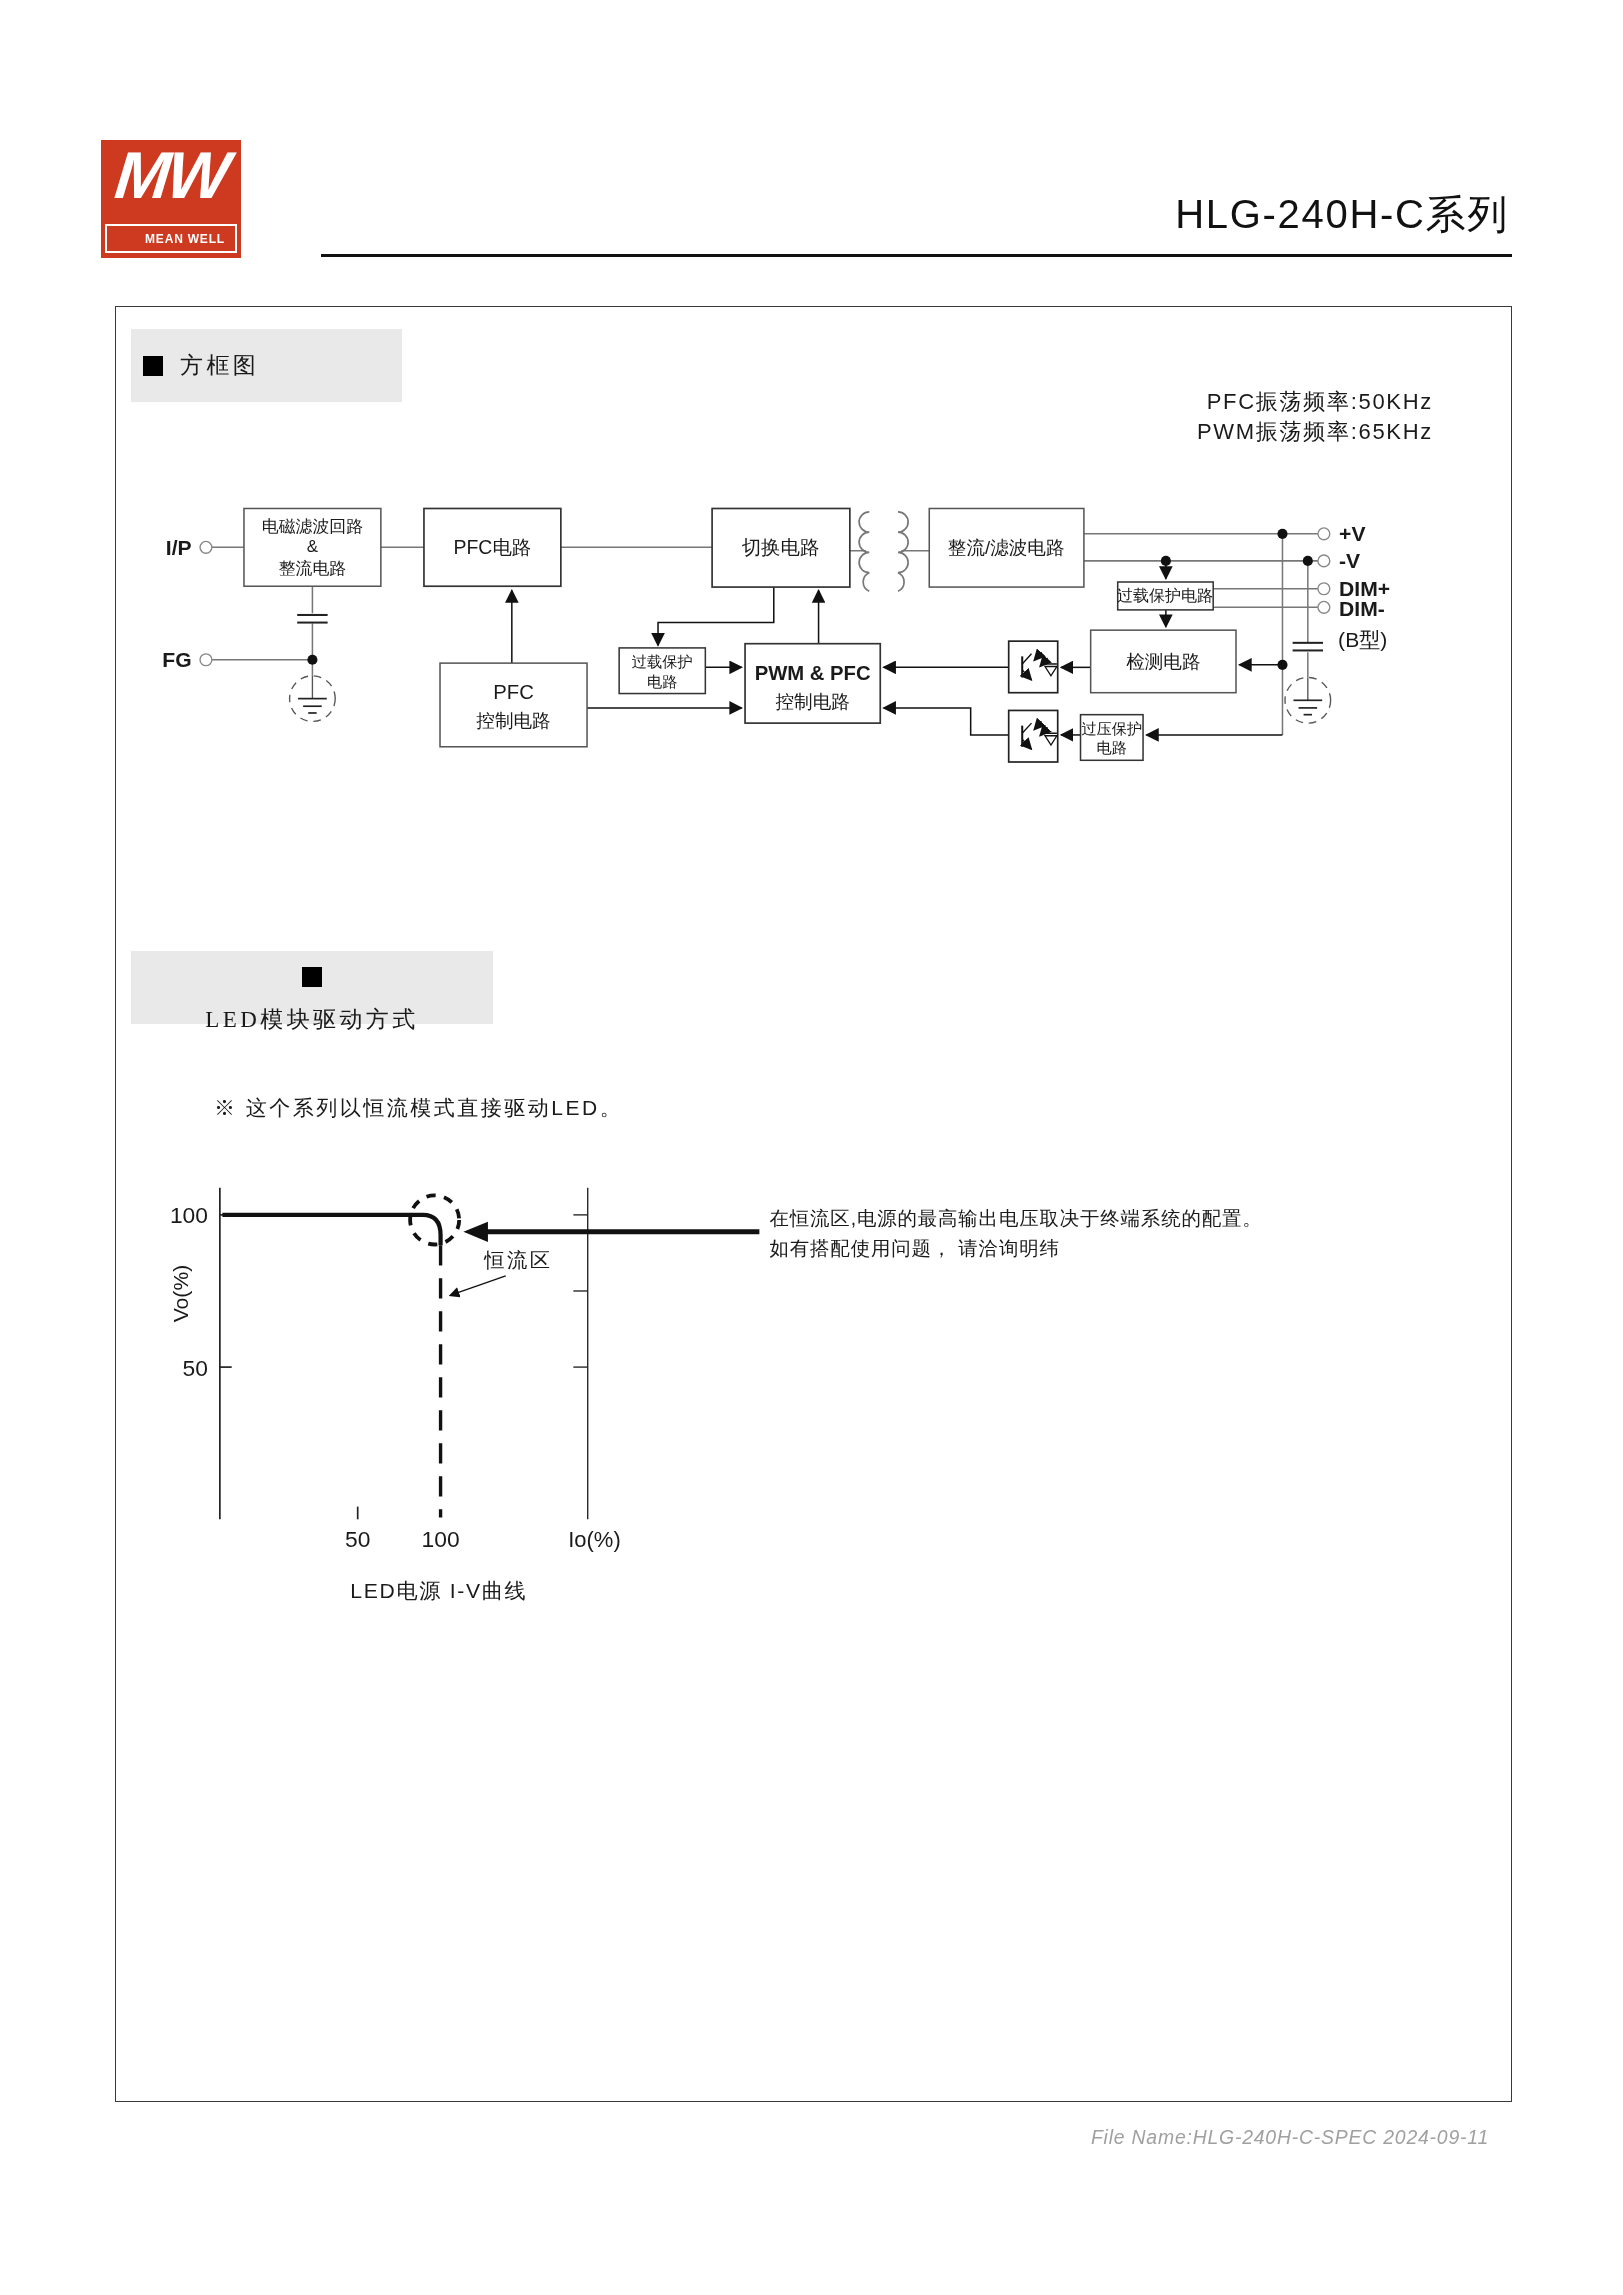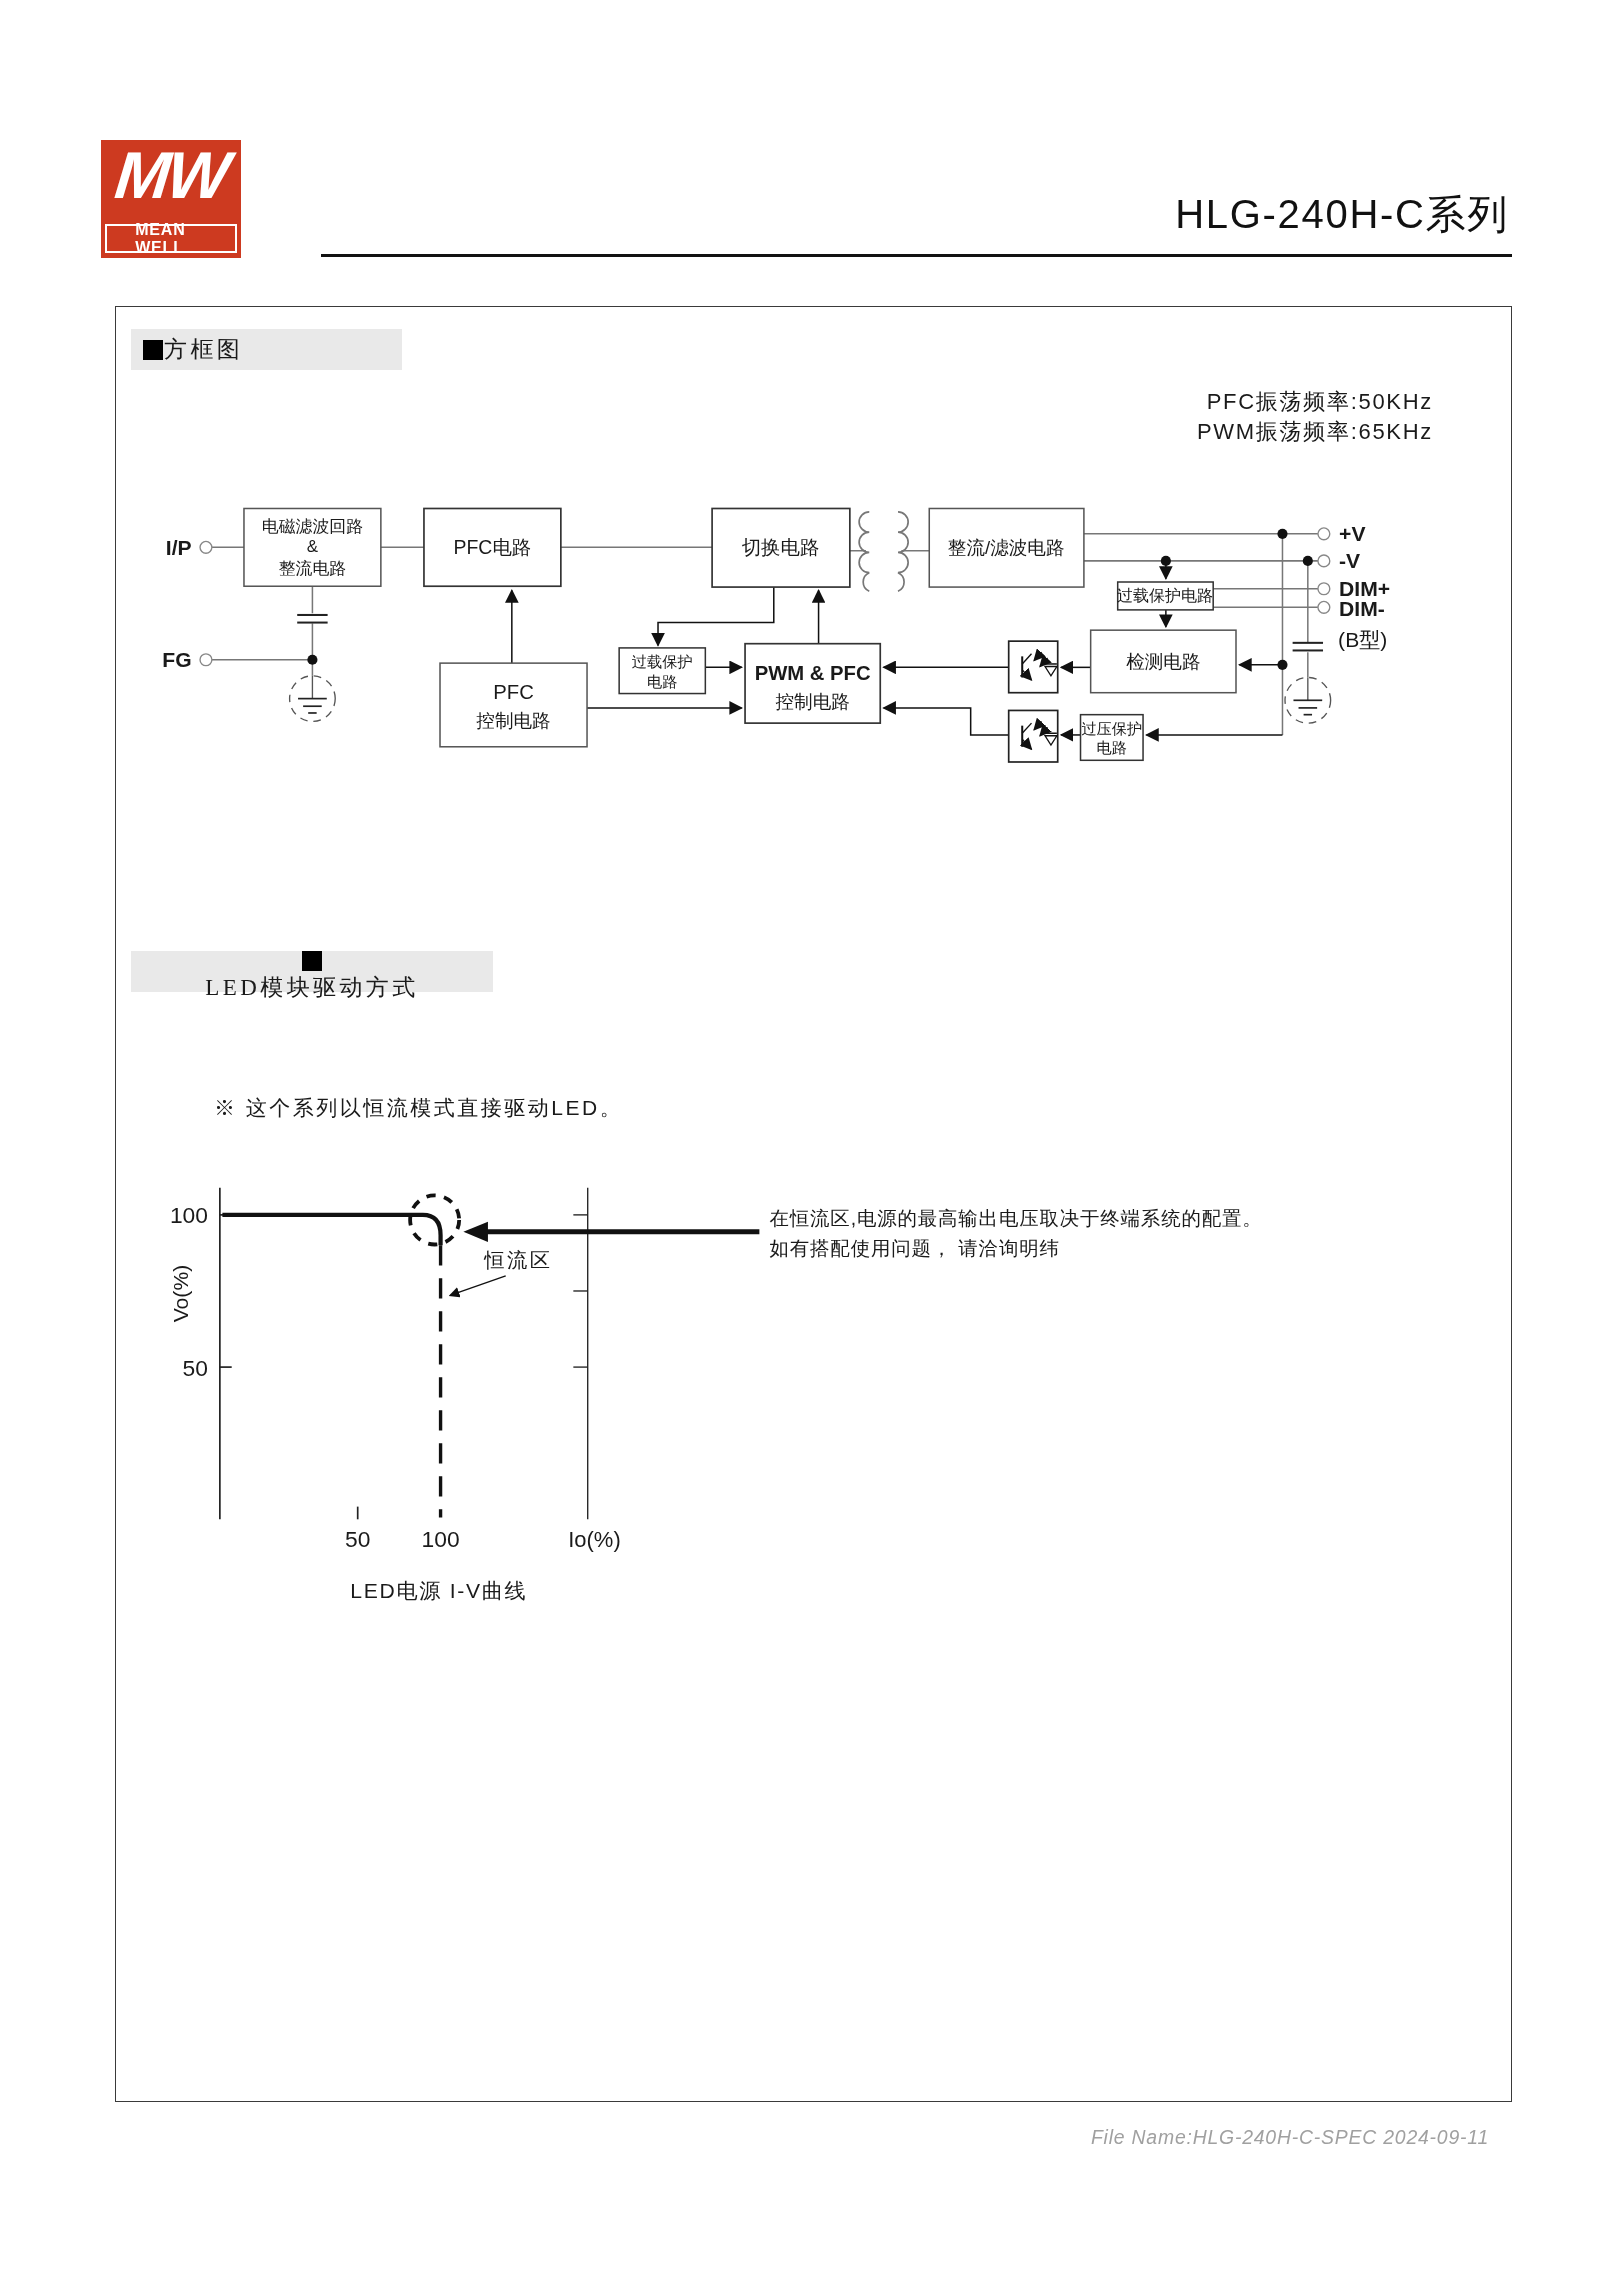--- a/index.html
+++ b/index.html
@@ -7,30 +7,30 @@
         font-family:"Liberation Sans",sans-serif;color:#111;}
   .abs{position:absolute;}
 
   
   #logo{left:101px;top:140px;width:140px;height:118px;background:#cd3a20;}
   #logo-mw{position:absolute;left:0;top:-3.4px;width:100%;text-align:center;
            font-style:italic;font-weight:bold;font-size:66px;color:#fff;
            transform:skewX(-6deg);letter-spacing:-3.4px;}
   #logo-banner{position:absolute;left:4.2px;right:4.2px;bottom:5px;height:25px;
            background:#cd3a20;border:2.5px solid #fff;display:flex;align-items:center;
-           justify-content:center;font-weight:bold;font-size:16px;color:#fff;letter-spacing:0.8px;padding-left:28px;}
+           justify-content:center;font-weight:bold;font-size:12px;color:#fff;letter-spacing:0.8px;padding-left:28px;}
   #title-left{left:323px;top:191px;font-size:36px;font-weight:bold;letter-spacing:4.2px;}
   #title-right{right:114px;top:187px;font-size:40px;font-weight:normal;letter-spacing:1.7px;}
   #title-underline{left:321px;top:254px;width:1191px;height:3.4px;background:#111;}
 
   
   #content-box{left:115px;top:306px;width:1395px;height:1794px;border:1.7px solid #3a3a3a;background:#fff;}
 
   .section-header{position:absolute;background:#e9e9e9;display:flex;align-items:center;
-        gap:1px;padding:0 12px;height:41px;font-size:23px;letter-spacing:3.4px;color:#1a1a1a;font-family:Liberation Serif, serif;}
+        gap:17px;padding:16px 12px;height:41px;font-size:23px;letter-spacing:3.4px;color:#1a1a1a;font-family:Liberation Serif, serif;}
   .sq{width:20px;height:20px;background:#000;flex:0 0 auto;}
   #sec1{left:131px;top:329px;width:247px;}
   #sec2{left:131px;top:951px;width:338px;flex-direction:column;}
 
   #freq-note{left:1141px;top:387px;width:292px;text-align:right;font-size:22px;
         line-height:30px;letter-spacing:1.7px;color:#1a1a1a;}
 
   #led-note{left:189px;top:1094px;font-size:21px;letter-spacing:2.5px;color:#1a1a1a;margin-left:25px;}
 
   #footer{right:134px;top:2126px;font-size:19.4px;font-style:italic;color:#a0a0a0;letter-spacing:0.8px;}

